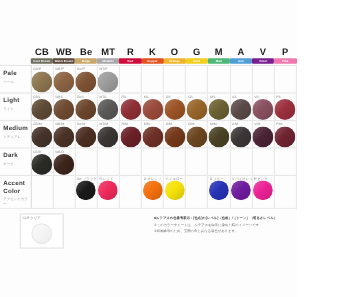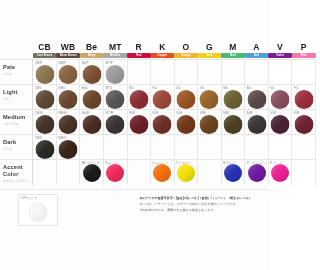--- a/index.html
+++ b/index.html
@@ -9,21 +9,21 @@
     font-family:"Liberation Sans","DejaVu Sans",sans-serif;
     color:#2b2b2b;
     -webkit-font-smoothing:antialiased;
   }
   #chart{
     position:absolute;left:0;top:0;width:270px;height:270px;
     background:#fdfdfd;
   }
   
   .wrap{position:absolute;left:0;top:42px;width:270px;}
-  table.grid{border-collapse:collapse;table-layout:fixed;width:316px;}
+  table.grid{border-collapse:collapse;table-layout:fixed;width:270px;}
   table.grid td,table.grid th{padding:0;vertical-align:top;}
 
   .colhdr{height:11px;text-align:center;}
   .colhdr .abbr{
     font-size:8.5px;font-weight:700;line-height:10px;letter-spacing:.2px;
     color:#1b1b1b;display:block;
   }
   .barcell{height:6px;padding:0 1px;}
   .bar{
     height:5px;line-height:5px;border-radius:1px;

